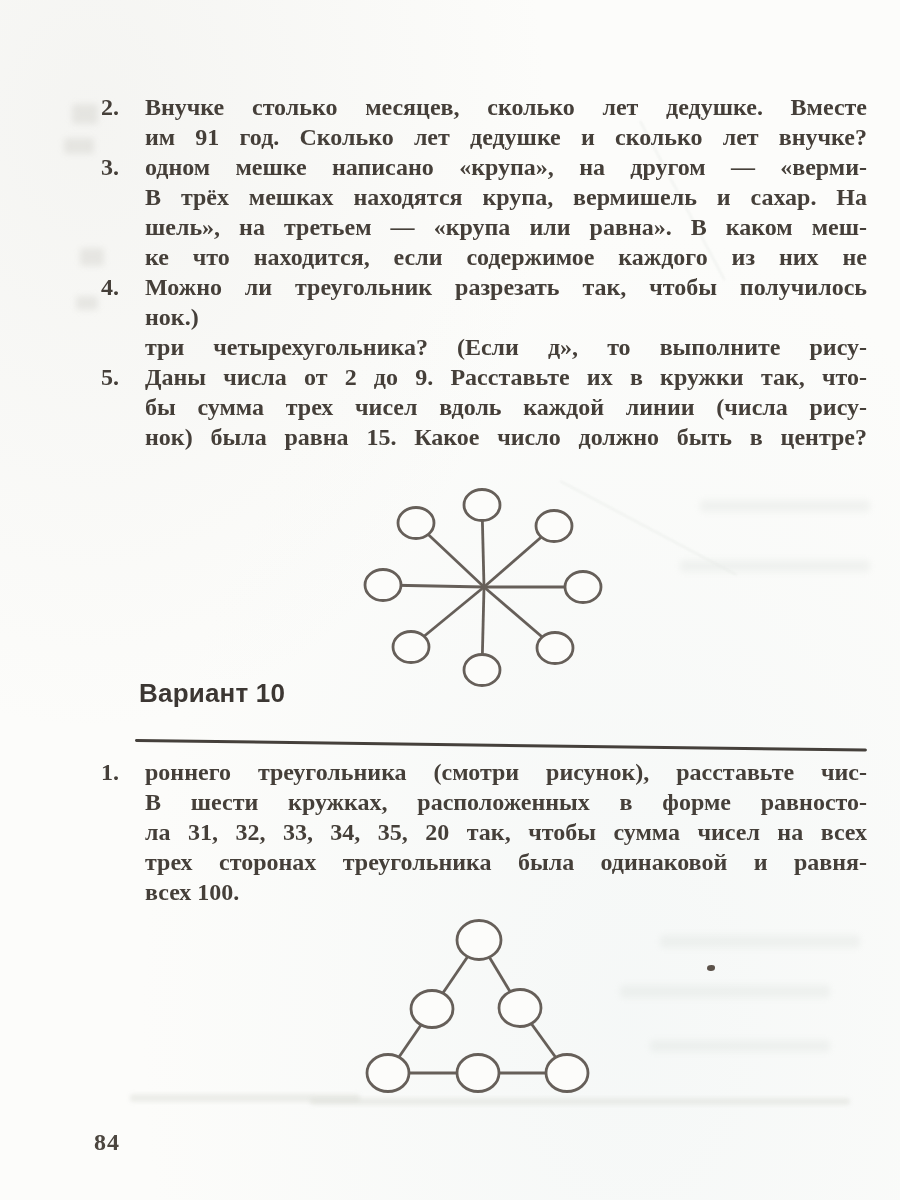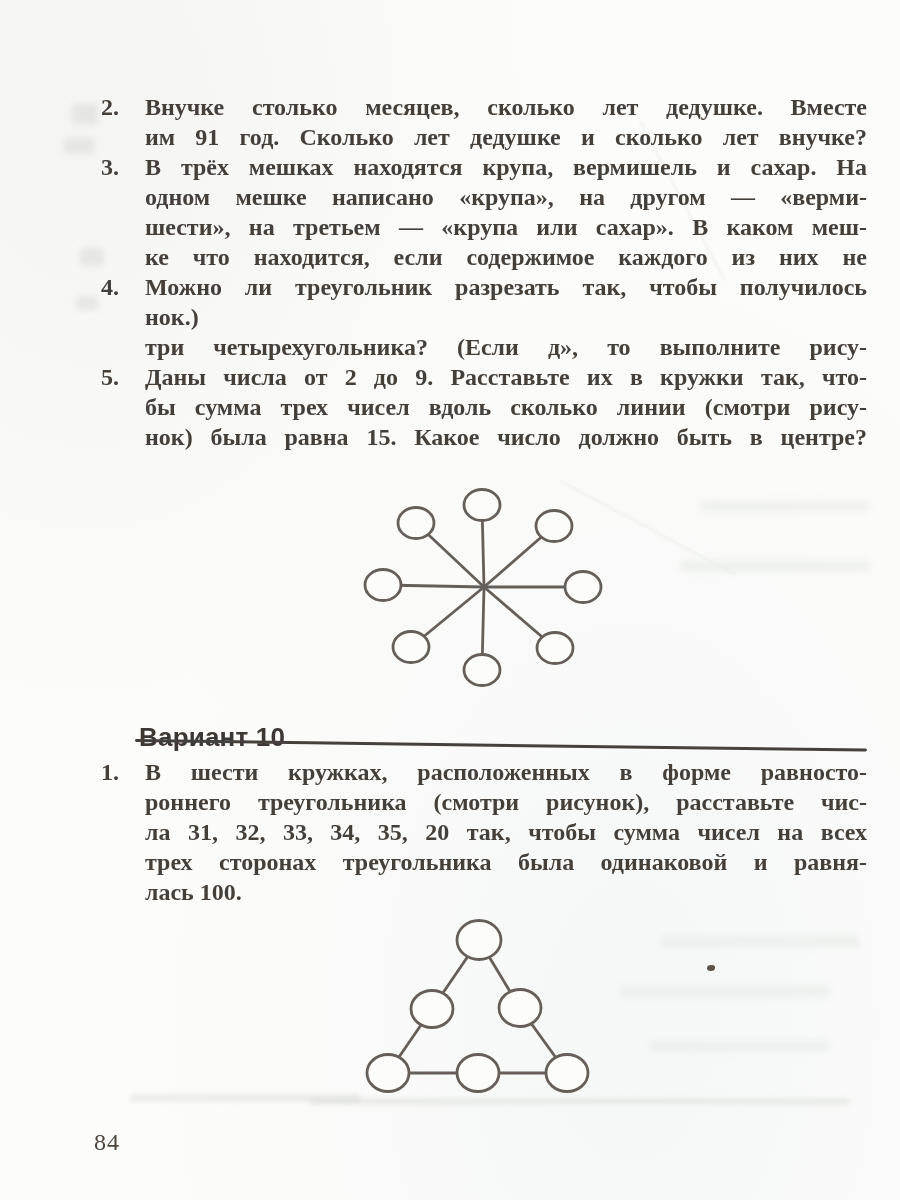--- a/index.html
+++ b/index.html
@@ -30,40 +30,40 @@
   }
   .line{
     font-weight:700;font-size:24px;line-height:30px;color:var(--text);
     white-space:nowrap;overflow:hidden;
     text-align:justify;text-align-last:justify;
   }
   .line.end{text-align-last:left;}
 
   
   .heading{
-    position:absolute;left:139px;top:723px;
+    position:absolute;left:139px;top:679px;
     font-family:"Liberation Sans","DejaVu Sans",sans-serif;
     font-weight:700;font-size:26px;line-height:28px;color:#3c3733;
     letter-spacing:.2px;
   }
   .rule{
     position:absolute;left:135px;top:739px;width:732px;height:3.4px;
     background:#45403b;border-radius:2px;
     transform:rotate(0.75deg);transform-origin:left center;
   }
 
   
   .fig{position:absolute;}
   .fig-star{left:355px;top:475px;}
   .fig-triangle{left:345px;top:905px;}
 
   
   .page-number{
     position:absolute;left:94px;top:1128px;
-    font-weight:400;font-size:24px;line-height:28px;color:#4c463f;
+    font-weight:700;font-size:24px;line-height:28px;color:#4c463f;
     letter-spacing:1px;
   }
 
   
   .artifact{position:absolute;pointer-events:none;}
   .blob{background:#c9c8c2;filter:blur(3px);opacity:.35;border-radius:3px;}
   .ghostline{background:#aab4ac;filter:blur(3px);opacity:.12;border-radius:4px;}
   .streak{background:#d9dbd4;filter:blur(2px);opacity:.45;border-radius:3px;}
   .speck{background:#4a3f36;border-radius:60% 45% 55% 50%;opacity:.9;}
   .scratch{background:#e8ebe8;filter:blur(1px);opacity:.6;transform-origin:left center;}
@@ -91,37 +91,37 @@
   <div class="textflow flow-top">
 
     <div class="problem">
       <span class="num">2.</span>
       <div class="line">Внучке столько месяцев, сколько лет дедушке. Вместе</div>
       <div class="line">им 91 год. Сколько лет дедушке и сколько лет внучке?</div>
     </div>
 
     <div class="problem">
       <span class="num">3.</span>
+      <div class="line">одном мешке написано «крупа», на другом — «верми-</div>
       <div class="line">В трёх мешках находятся крупа, вермишель и сахар. На</div>
-      <div class="line">одном мешке написано «крупа», на другом — «верми-</div>
-      <div class="line">шести», на третьем — «крупа или сахар». В каком меш-</div>
+      <div class="line">шель», на третьем — «крупа или равна». В каком меш-</div>
       <div class="line">ке что находится, если содержимое каждого из них не</div>
     </div>
 
     <div class="problem">
       <span class="num">4.</span>
       <div class="line">Можно ли треугольник разрезать так, чтобы получилось</div>
       <div class="line end">нок.)</div>
       <div class="line">три четырехугольника? (Если д», то выполните рису-</div>
     </div>
 
     <div class="problem">
       <span class="num">5.</span>
       <div class="line">Даны числа от 2 до 9. Расставьте их в кружки так, что-</div>
-      <div class="line">бы сумма трех чисел вдоль сколько линии (смотри рису-</div>
+      <div class="line">бы сумма трех чисел вдоль каждой линии (числа рису-</div>
       <div class="line">нок) была равна 15. Какое число должно быть в центре?</div>
     </div>
 
   </div>
 
   <svg class="fig fig-star" width="250" height="230" viewBox="0 0 250 230">
     <g stroke="#665f59" stroke-width="2.8" fill="none">
       <line x1="129" y1="112" x2="127" y2="30"></line>
       <line x1="129" y1="112" x2="127" y2="195"></line>
       <line x1="129" y1="112" x2="28" y2="110"></line>
@@ -142,25 +142,25 @@
       <ellipse cx="127" cy="195" rx="18" ry="15.5"></ellipse>
     </g>
   </svg>
 
   <div class="heading">Вариант 10</div>
   <div class="rule"></div>
 
   <div class="textflow flow-v10">
     <div class="problem">
       <span class="num">1.</span>
+      <div class="line">роннего треугольника (смотри рисунок), расставьте чис-</div>
       <div class="line">В шести кружках, расположенных в форме равносто-</div>
-      <div class="line">роннего треугольника (смотри рисунок), расставьте чис-</div>
       <div class="line">ла 31, 32, 33, 34, 35, 20 так, чтобы сумма чисел на всех</div>
       <div class="line">трех сторонах треугольника была одинаковой и равня-</div>
-      <div class="line end">лась 100.</div>
+      <div class="line end">всех 100.</div>
     </div>
   </div>
 
   <svg class="fig fig-triangle" width="260" height="195" viewBox="0 0 260 195">
     <g stroke="#665f59" stroke-width="2.8" fill="none">
       <line x1="134" y1="35" x2="87" y2="104"></line>
       <line x1="87" y1="104" x2="43" y2="168"></line>
       <line x1="43" y1="168" x2="133" y2="168"></line>
       <line x1="133" y1="168" x2="222" y2="168"></line>
       <line x1="222" y1="168" x2="175" y2="103"></line>

